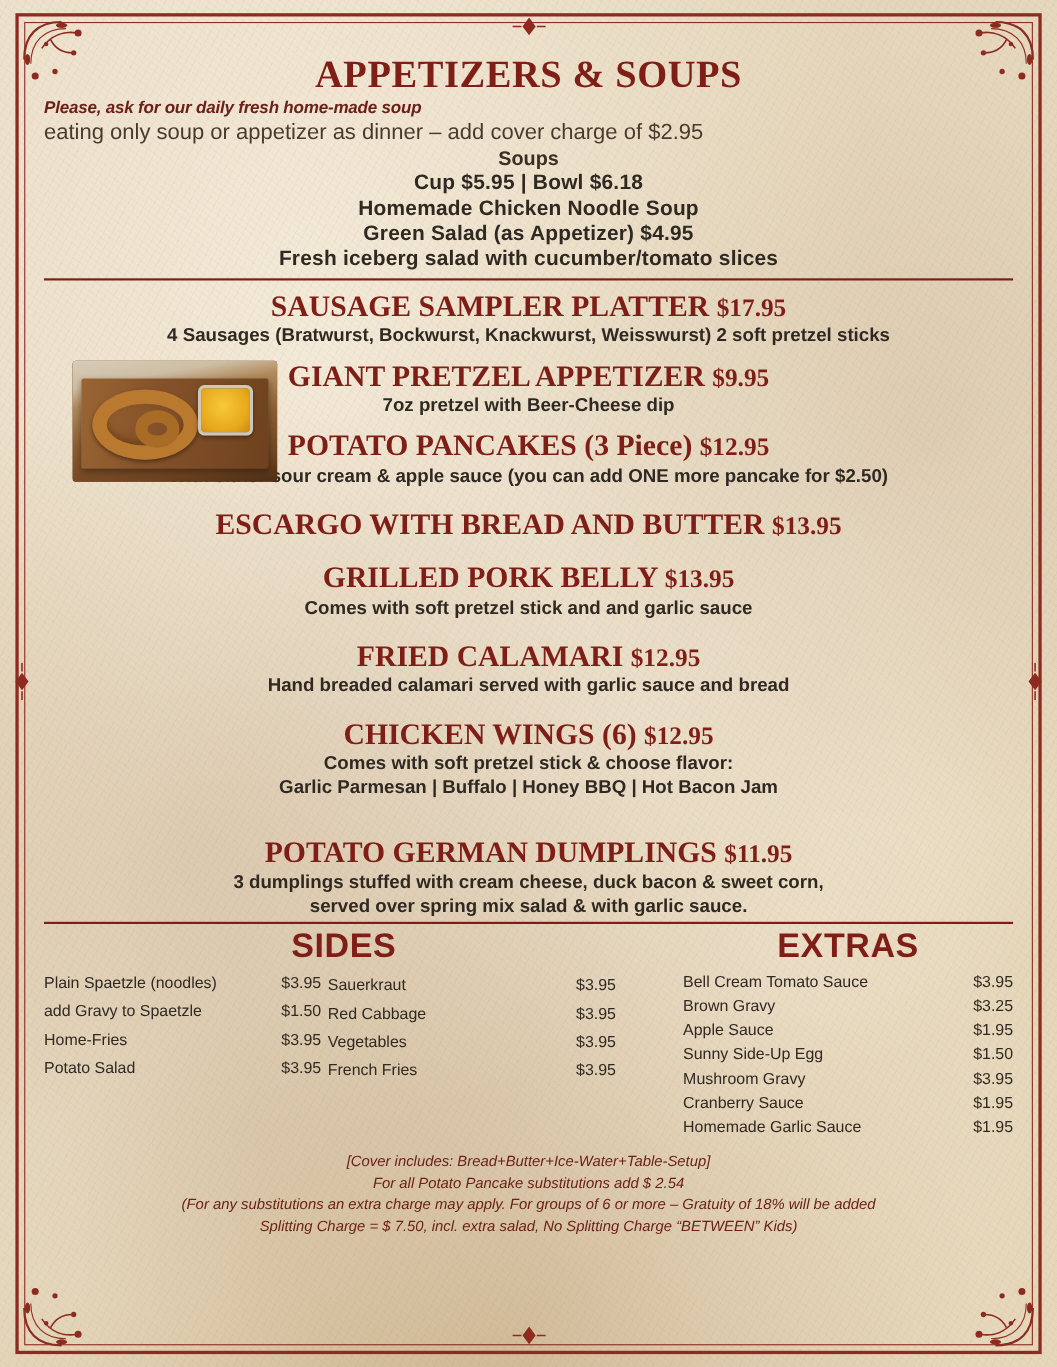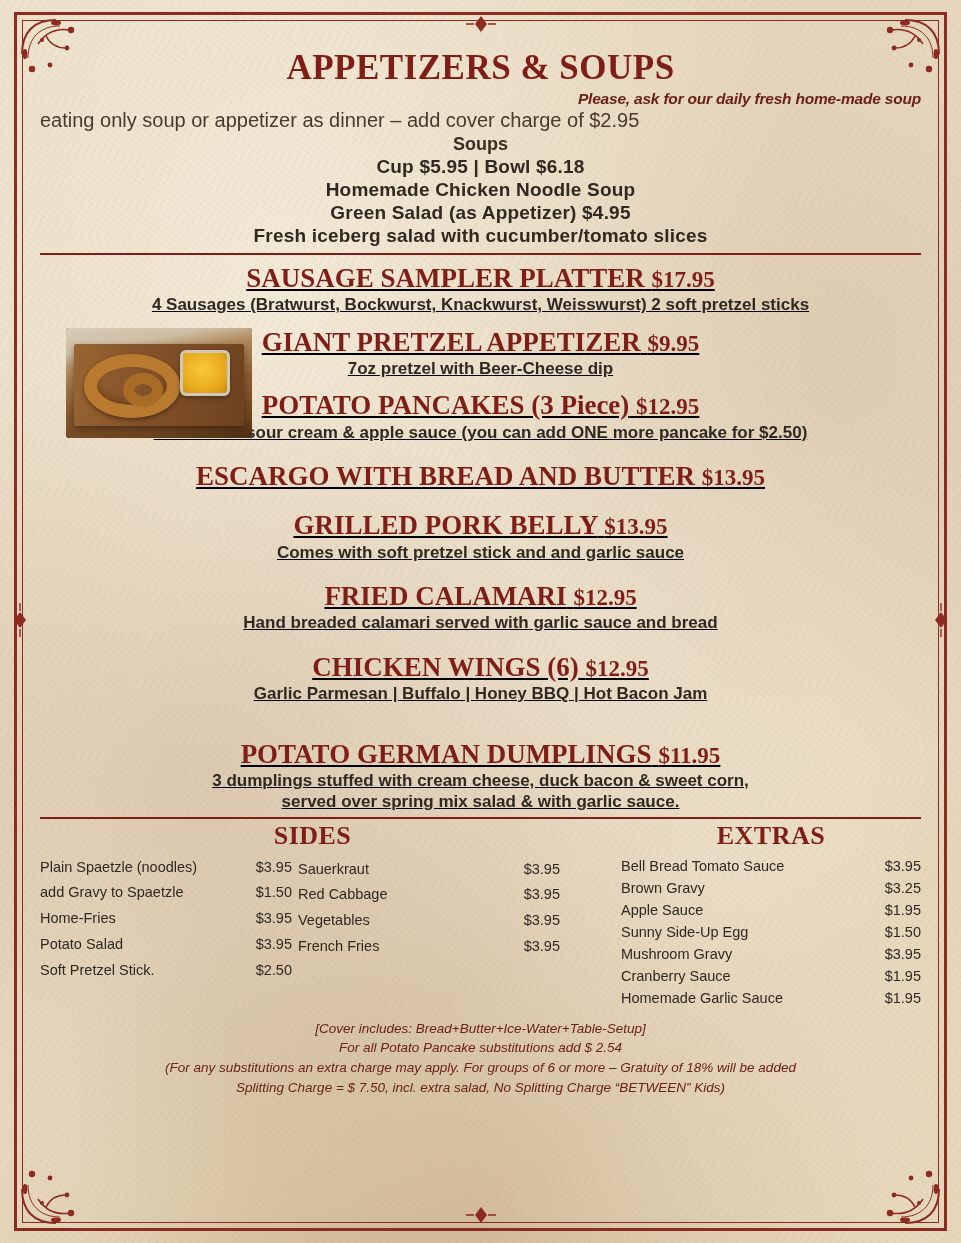--- a/index.html
+++ b/index.html
@@ -81,21 +81,21 @@
   h1.title {
     font-family: "Liberation Serif", serif;
     font-size: 35px;
     font-weight: bold;
     color: #7e1e16;
     text-align: center;
     margin: 4px 0 2px 0;
     letter-spacing: 0.5px;
   }
   .subtitle-italic {
-    text-align: right;
+    text-align: left;
     font-size: 15.5px;
     font-style: italic;
     font-weight: bold;
     color: #6b2018;
     margin: 2px 0 1px 0;
     letter-spacing: -0.2px;
   }
   .subtitle-plain {
     text-align: left;
     font-size: 20px;
@@ -116,21 +116,21 @@
     color: #2f2922;
     margin: 1px 0;
     letter-spacing: 0.2px;
   }
   .rule {
     border: none;
     border-top: 2px solid #7e1e16;
     margin: 6px 0 8px 0;
   }
 
-  .item { text-align: center; margin: 0 0 2px 0; text-decoration: underline; }
+  .item { text-align: center; margin: 0 0 2px 0; }
   .item-name {
     font-family: "Liberation Serif", serif;
     font-weight: bold;
     color: #7e1e16;
     font-size: 27px;
     line-height: 1.16;
   }
   .item-name .price { font-size: 23px; }
   .item-desc {
     font-size: 17px;
@@ -200,22 +200,22 @@
     margin: 4px 0 2px 0;
   }
   .bottom {
     display: flex;
     align-items: flex-start;
     justify-content: space-between;
   }
   .col-sides { width: 545px; }
   .col-extras { width: 300px; }
   .sec-title {
-    font-family: Liberation Serif, serif;
-    font-size: 26px;
+    font-family: Liberation Sans, sans-serif;
+    font-size: 31px;
     font-weight: bold;
     color: #7e1e16;
     text-align: center;
     margin: 0 0 4px 0;
     letter-spacing: 0.5px;
   }
   .sides-cols {
     display: flex;
     gap: 6px;
   }
@@ -430,20 +430,21 @@
       <div class="item-desc">Hand breaded calamari served with garlic sauce and bread</div>
     </div>
 
     <div class="gap-md"></div>
 
     <div class="item">
       <div class="item-name">
         <span>CHICKEN WINGS (6)</span>
         <span class="price">$12.95</span>
       </div>
+      <div class="item-desc">Comes with soft pretzel stick &amp; choose flavor:</div>
       <div class="item-desc">Garlic Parmesan | Buffalo | Honey BBQ | Hot Bacon Jam</div>
     </div>
 
     <div class="gap-md"></div>
 
 
     <div class="gap-md"></div>
 
     <div class="item">
       <div class="item-name">
@@ -470,24 +471,20 @@
               <span class="pprice">$1.50</span>
             </div>
             <div class="prow">
               <span class="pname">Home-Fries</span>
               <span class="pprice">$3.95</span>
             </div>
             <div class="prow">
               <span class="pname">Potato Salad</span>
               <span class="pprice">$3.95</span>
             </div>
-            <div class="prow">
-              <span class="pname">Soft Pretzel Stick.</span>
-              <span class="pprice">$2.50</span>
-            </div>
           </div>
           <div class="plist sides-b">
             <div class="prow">
               <span class="pname">Sauerkraut</span>
               <span class="pprice">$3.95</span>
             </div>
             <div class="prow">
               <span class="pname">Red Cabbage</span>
               <span class="pprice">$3.95</span>
             </div>
@@ -500,21 +497,21 @@
               <span class="pprice">$3.95</span>
             </div>
           </div>
         </div>
       </div>
 
       <div class="col-extras extras">
         <div class="sec-title">EXTRAS</div>
         <div class="plist">
           <div class="prow">
-            <span class="pname">Bell Bread Tomato Sauce</span>
+            <span class="pname">Bell Cream Tomato Sauce</span>
             <span class="pprice">$3.95</span>
           </div>
           <div class="prow">
             <span class="pname">Brown Gravy</span>
             <span class="pprice">$3.25</span>
           </div>
           <div class="prow">
             <span class="pname">Apple Sauce</span>
             <span class="pprice">$1.95</span>
           </div>

